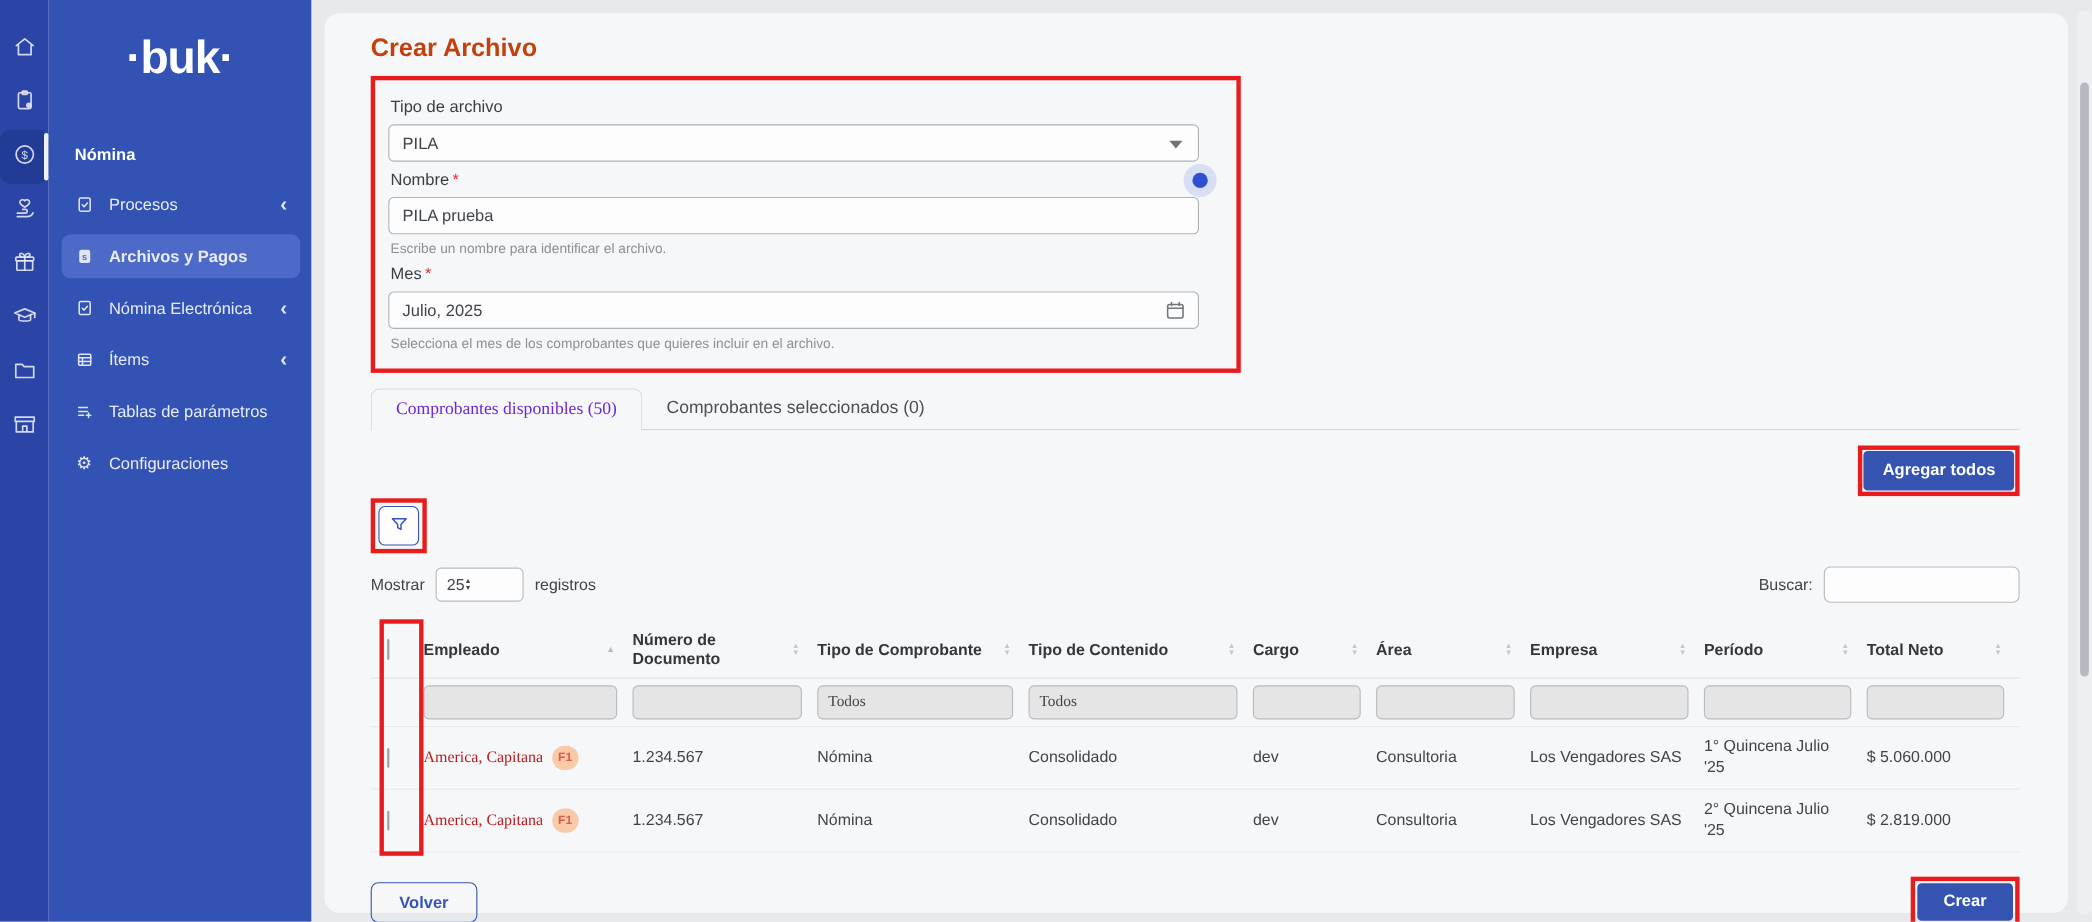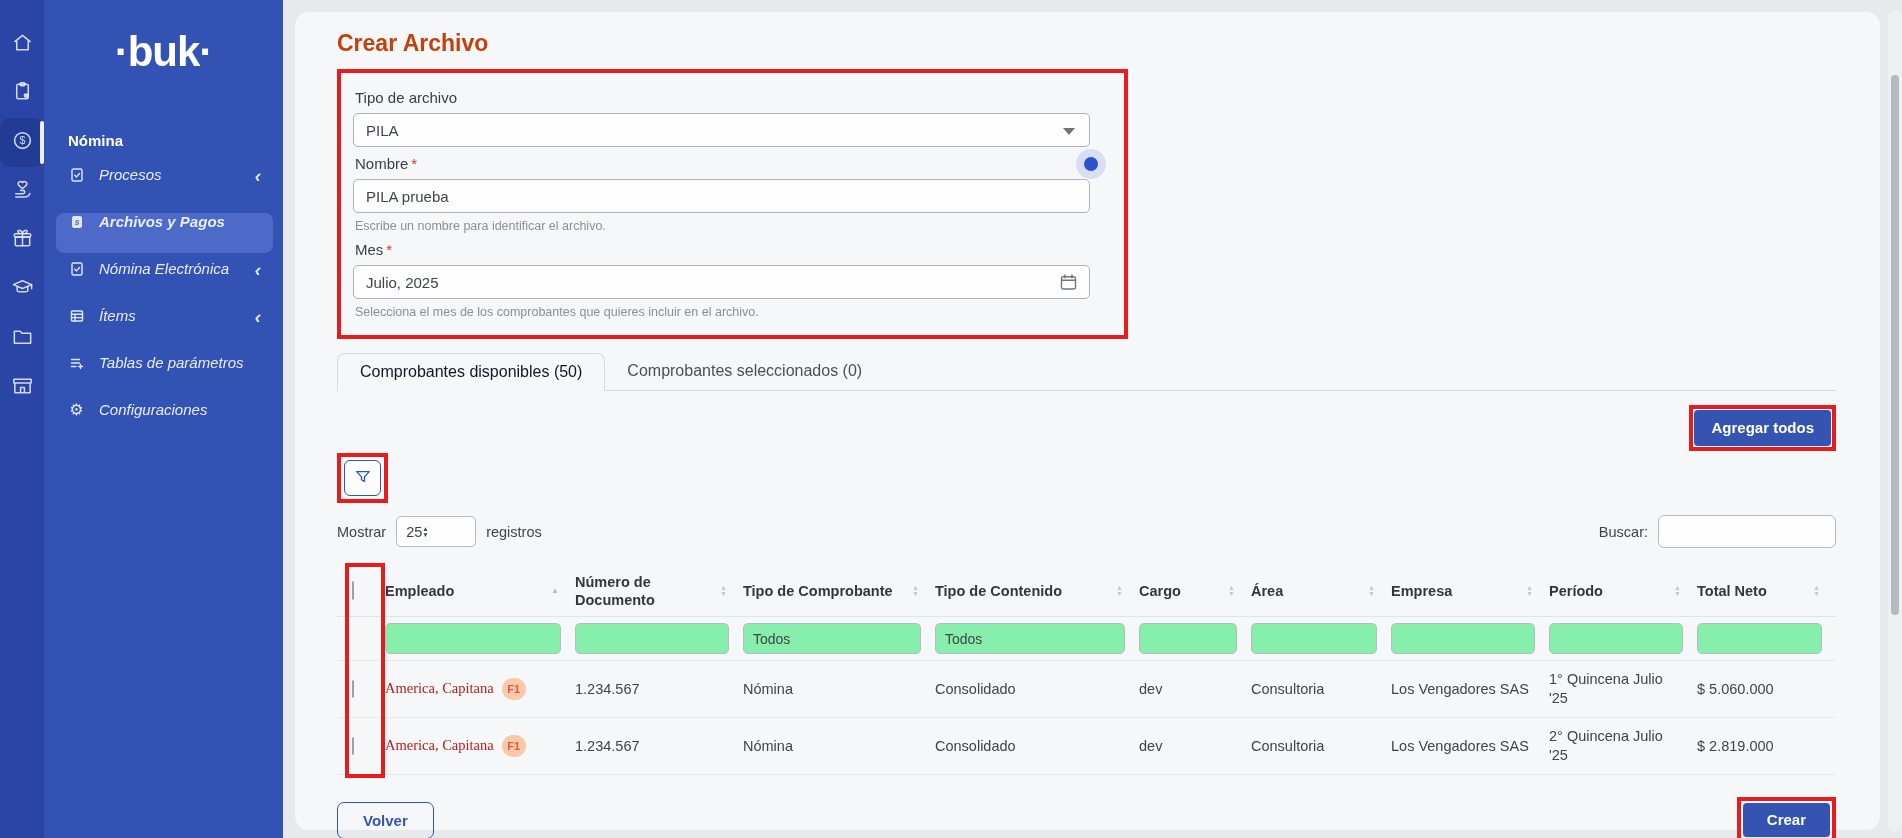--- a/index.html
+++ b/index.html
@@ -10,21 +10,21 @@
   .rail { position:absolute; left:0; top:0; width:44px; height:838px; background:#2a45a6; z-index:3; padding-top:20px; }
   .rail-item { position:relative; width:44px; height:49px; display:flex; align-items:center; justify-content:center; color:rgba(233,238,252,.88); }
   .rail-item.active { background:#223c96; border-radius:10px; }
   .rail-item.active::after { content:""; position:absolute; right:0; top:3px; bottom:3px; width:4px; background:#eef0f4; border-radius:2px; }
   .rail-item svg { width:23px; height:23px; stroke:currentColor; fill:none; stroke-width:1.6; stroke-linecap:round; stroke-linejoin:round; }
 
   
   .sidebar { position:absolute; left:44px; top:0; width:239px; height:838px; background:#3252b4; z-index:2; }
   .logo { color:#fff; font-size:42px; font-weight:700; text-align:center; margin-top:28px; letter-spacing:-1px; }
   .side-section { color:#fff; font-weight:700; font-size:15px; padding:56px 0 10px 24px; }
-  .side-item { display:flex; align-items:flex-start; height:40px; margin:7px 10px 7px 12px; padding:0 12px; color:#e9edfb; font-size:15px; border-radius:8px; cursor:pointer;font-style:italic; }
+  .side-item { display:flex; align-items:center; height:40px; margin:7px 10px 7px 12px; padding:0 12px; color:#e9edfb; font-size:15px; border-radius:8px; cursor:pointer; }
   .side-item.active { background:#4d6ac8; font-weight:700; }
   .side-item .mi { width:17px; height:17px; margin-right:14px; display:flex; align-items:center; justify-content:center; color:#dfe6f8; flex:none; }
   .side-item .mi svg { width:16px; height:16px; stroke:currentColor; fill:none; stroke-width:1.4; stroke-linecap:round; stroke-linejoin:round; }
   .side-item .lbl { flex:1; }
   .side-item .chev { font-size:19px; font-weight:700; color:#dfe6f8; line-height:1; }
   .gear-glyph { font-size:16px; }
 
   
   .main { position:absolute; left:283px; top:0; right:0; bottom:0; padding:12px 22px 8px 12px; }
   .card { width:100%; height:100%; background:#f6f7f9; border-radius:14px; padding:18px 44px 18px 42px; position:relative; }
@@ -41,21 +41,21 @@
   .fhelp { font-size:12.5px; color:#8a9096; margin:6px 0 2px 2px; }
   .caret-down { position:absolute; right:14px; top:14px; width:0; height:0; border-left:6px solid transparent; border-right:6px solid transparent; border-top:7px solid #6f7479; }
   .cal { position:absolute; right:10px; top:6px; width:21px; height:21px; color:#6f757c; }
   .cal svg { width:21px; height:21px; stroke:currentColor; fill:none; stroke-width:1.6; stroke-linecap:round; }
   .blue-dot { position:absolute; right:18px; top:76px; width:30px; height:30px; border-radius:50%; background:rgba(60,95,214,.16); display:flex; align-items:center; justify-content:center; }
   .blue-dot::after { content:""; width:14px; height:14px; border-radius:50%; background:#2f50cf; }
 
   
   .tabbar { display:flex; margin-top:14px; border-bottom:1px solid #d7dbdf; }
   .tab { font-size:16px; padding:9px 22px 10px; color:#4a4f54; cursor:pointer; }
-  .tab.active { color:#0f172a; background:#f6f7f9; border:1px solid #d7dbdf; border-bottom:none; border-radius:8px 8px 0 0; margin-bottom:-1px; }
+  .tab.active { color:#6d28d9; background:#f6f7f9; border:1px solid #d7dbdf; border-bottom:none; border-radius:8px 8px 0 0; margin-bottom:-1px;font-family:Liberation Serif, serif; }
 
   
   .row-addall { display:flex; justify-content:flex-end; margin-top:14px; }
   .red-wrap { border:4px solid #e81b1d; display:inline-block; line-height:0; }
   .btn-primary { background:#3554b2; color:#fff; border:none; border-radius:4px; font-size:15px; font-weight:700; padding:9px 17px; font-family:"Liberation Sans",sans-serif; cursor:pointer; line-height:1.2; }
   .row-filter { margin-top:2px; }
   .btn-filter { width:37px; height:36px; background:#fdfdfe; border:1px solid #3554b2; border-radius:6px; display:flex; align-items:center; justify-content:center; cursor:pointer; }
   .btn-filter svg { width:20px; height:20px; }
 
   .row-controls { display:flex; align-items:center; margin-top:12px; font-size:14.5px; }
@@ -66,21 +66,21 @@
 
   
   .tblwrap { position:relative; margin-top:18px; }
   .trow { display:grid; grid-template-columns:48px 190px 168px 192px 204px 112px 140px 158px 148px minmax(0,1fr); align-items:center; }
   .thead { min-height:51px; border-bottom:1px solid #e0e3e7; }
   .thead .hcell { display:flex; align-items:center; justify-content:space-between; font-size:14.5px; font-weight:700; color:#33373c; padding-right:16px; line-height:1.25; }
   .sort { display:flex; flex-direction:column; font-size:7px; line-height:6px; color:#c4c8cd; flex:none; margin-left:6px; }
   .sort.single { font-size:8px; color:#b7bbc0; }
   .tfilter { min-height:44px; border-bottom:1px solid #e7eaed; }
   .fcell { padding-right:14px; }
-  .fcell .cfin { width:100%; height:31px; border:1px solid #b6bbc1; border-radius:5px; background:#86efac; font-size:14px; color:#3f444a; padding:0 9px; font-family:Liberation Sans, sans-serif; display:flex; align-items:center; }
+  .fcell .cfin { width:100%; height:31px; border:1px solid #b6bbc1; border-radius:5px; background:#e5e5e5; font-size:14px; color:#3f444a; padding:0 9px; font-family:Liberation Serif, serif; display:flex; align-items:center; }
   .tdata { min-height:57px; border-bottom:1px solid #e7eaed; font-size:14.5px; color:#3f444a; }
   .tdata > div { padding-right:14px; line-height:1.3; }
   .emp-link { color:#b91c1c; cursor:pointer;font-family:Liberation Serif, serif; }
   .badge { display:inline-flex; align-items:center; justify-content:center; background:#f9c9a8; color:#dd5a4c; font-size:11px; font-weight:700; min-width:24px; height:22px; border-radius:12px; margin-left:8px; vertical-align:middle; }
   .ckb { width:17px; height:17px; border:1.5px solid #9aa0a6; border-radius:4px; background:#fdfdfe; margin-left:15px; cursor:pointer; }
   .col-red { position:absolute; left:8px; top:-3px; width:40px; height:215px; border:4px solid #e81b1d; pointer-events:none; }
 
   
   .footer { display:flex; justify-content:space-between; align-items:center; margin-top:22px; }
   .btn-outline { background:transparent; border:1px solid #3554b2; color:#3554b2; font-size:15px; font-weight:700; border-radius:7px; padding:9px 25px; font-family:"Liberation Sans",sans-serif; cursor:pointer; }

